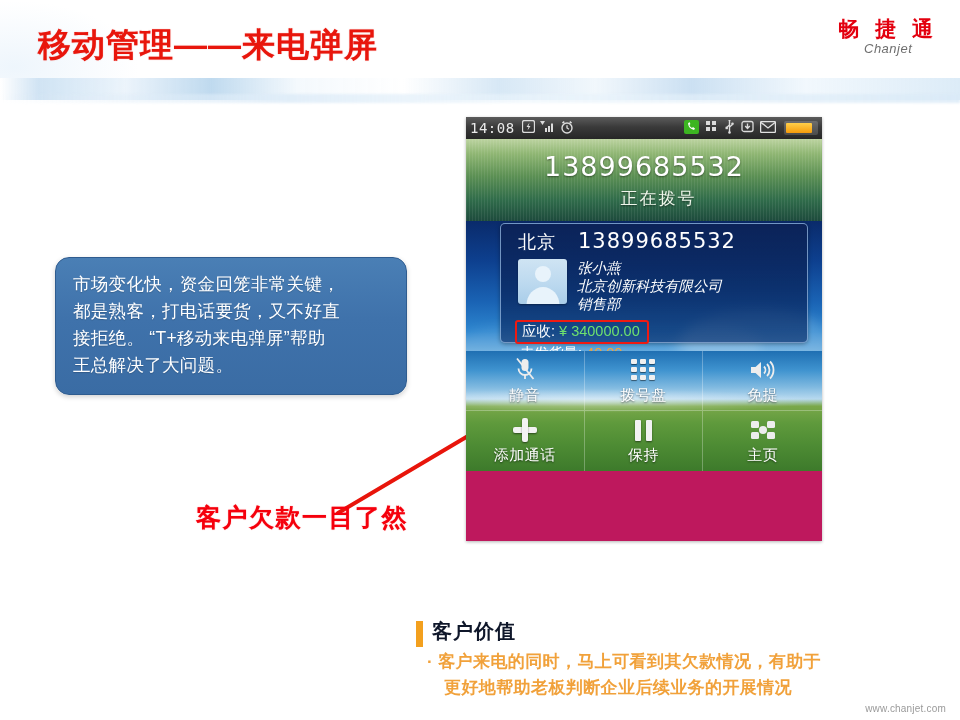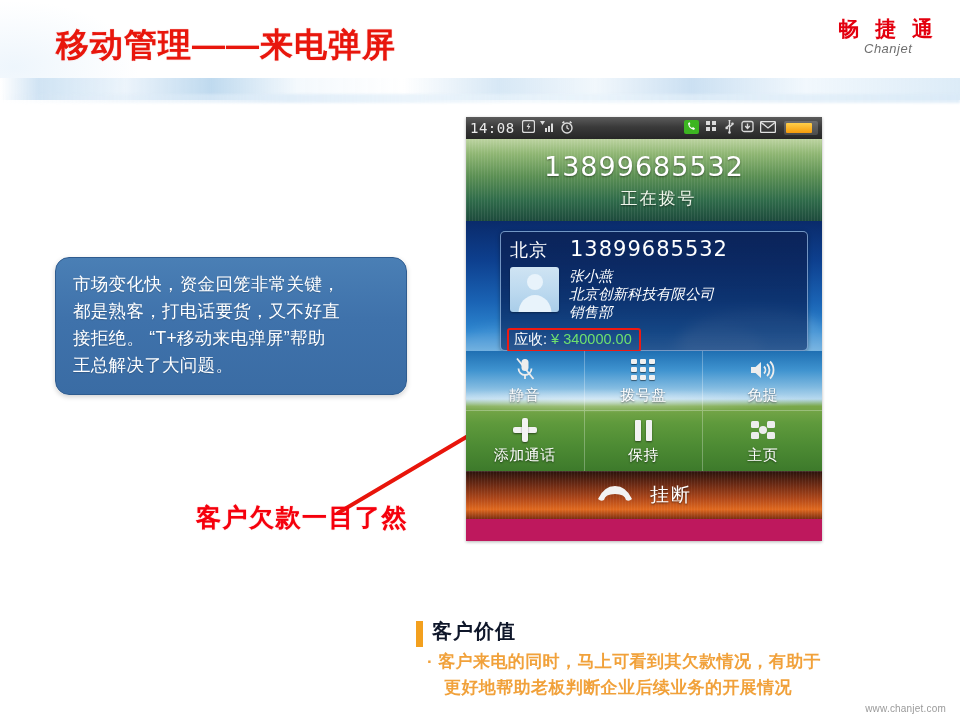--- a/index.html
+++ b/index.html
@@ -32,21 +32,21 @@
     background:linear-gradient(90deg,rgba(255,255,255,0) 0%,rgba(222,236,248,.85) 30%,rgba(235,245,252,.6) 55%,rgba(218,234,247,.8) 100%);
     filter:blur(1.2px);
   }
   .bg-soft-left{
     position:absolute;left:0;top:0;width:140px;height:96px;
     background:radial-gradient(ellipse at 10% 70%,rgba(224,238,250,.55),rgba(255,255,255,0) 70%);
   }
 
   
   .title{
-    position:absolute;left:56px;top:23px;
+    position:absolute;left:38px;top:23px;
     font-size:33px;font-weight:bold;color:#e8160c;
     letter-spacing:1px;white-space:nowrap;
     text-shadow:0 0 1px rgba(232,22,12,.5);
   }
 
   
   .logo{position:absolute;right:22px;top:18px;text-align:center;}
   .logo-cn{
     font-size:21px;font-weight:bold;color:#e3000f;letter-spacing:5px;
     line-height:1;white-space:nowrap;
@@ -139,24 +139,24 @@
     overflow:hidden;
   }
   .cloud{
     position:absolute;border-radius:50%;background:rgba(255,255,255,.16);filter:blur(6px);
   }
   .cloud.c1{right:-10px;bottom:-24px;width:150px;height:66px;}
   .cloud.c2{right:60px;bottom:-18px;width:90px;height:44px;background:rgba(255,255,255,.13);}
   .cloud.c3{left:-16px;bottom:-28px;width:110px;height:52px;background:rgba(255,255,255,.10);}
 
   .infocard{
-    position:absolute;left:34px;top:10px;right:14px;height:120px;
+    position:absolute;left:34px;top:2px;right:14px;height:120px;
     background:linear-gradient(180deg,rgba(12,34,86,.88) 0%,rgba(10,40,96,.80) 55%,rgba(14,52,112,.70) 100%);
     border:1px solid rgba(150,185,225,.75);
-    border-radius:5px;box-sizing:border-box;padding:5px 8px 0 9px;
+    border-radius:5px;box-sizing:border-box;padding:5px 8px 0 17px;
     box-shadow:0 1px 4px rgba(0,0,0,.35);
   }
   .ic-top{display:flex;align-items:baseline;color:#ffffff;}
   .ic-city{font-size:18px;letter-spacing:1px;}
   .ic-num{
     font-size:21px;margin-left:22px;letter-spacing:1px;
     font-family:"DejaVu Sans","Liberation Sans",sans-serif;
   }
   .ic-body{display:flex;margin-top:5px;}
   .avatar{
@@ -465,28 +465,20 @@
             <rect x="1" y="2" width="8" height="7" rx="1.5" fill="#ededed"></rect>
             <rect x="17" y="2" width="8" height="7" rx="1.5" fill="#ededed"></rect>
             <rect x="1" y="13" width="8" height="7" rx="1.5" fill="#ededed"></rect>
             <rect x="17" y="13" width="8" height="7" rx="1.5" fill="#ededed"></rect>
           </svg>
         </span>
         <span class="glabel">主页</span>
       </div>
     </div>
 
-    <div class="endcall">
-      <span style="position:relative">
-        <svg width="38" height="18" viewBox="0 0 38 18">
-          <path d="M2 15 q6 -13 17 -13 q11 0 17 13 q-3 3 -6 1 q-1 -6 -11 -6 q-10 0 -11 6 q-3 2 -6 -1 Z" fill="#f2f2f2"></path>
-        </svg>
-      </span>
-      <span class="end-label">挂断</span>
-    </div>
   </div>
 
   <div class="valblock">
     <div class="val-head">
       <span class="val-bar"></span>
       <span class="val-title">客户价值</span>
     </div>
     <div class="val-body">
       <span>· 客户来电的同时，马上可看到其欠款情况，有助于</span>
       <span class="b2">更好地帮助老板判断企业后续业务的开展情况</span>

